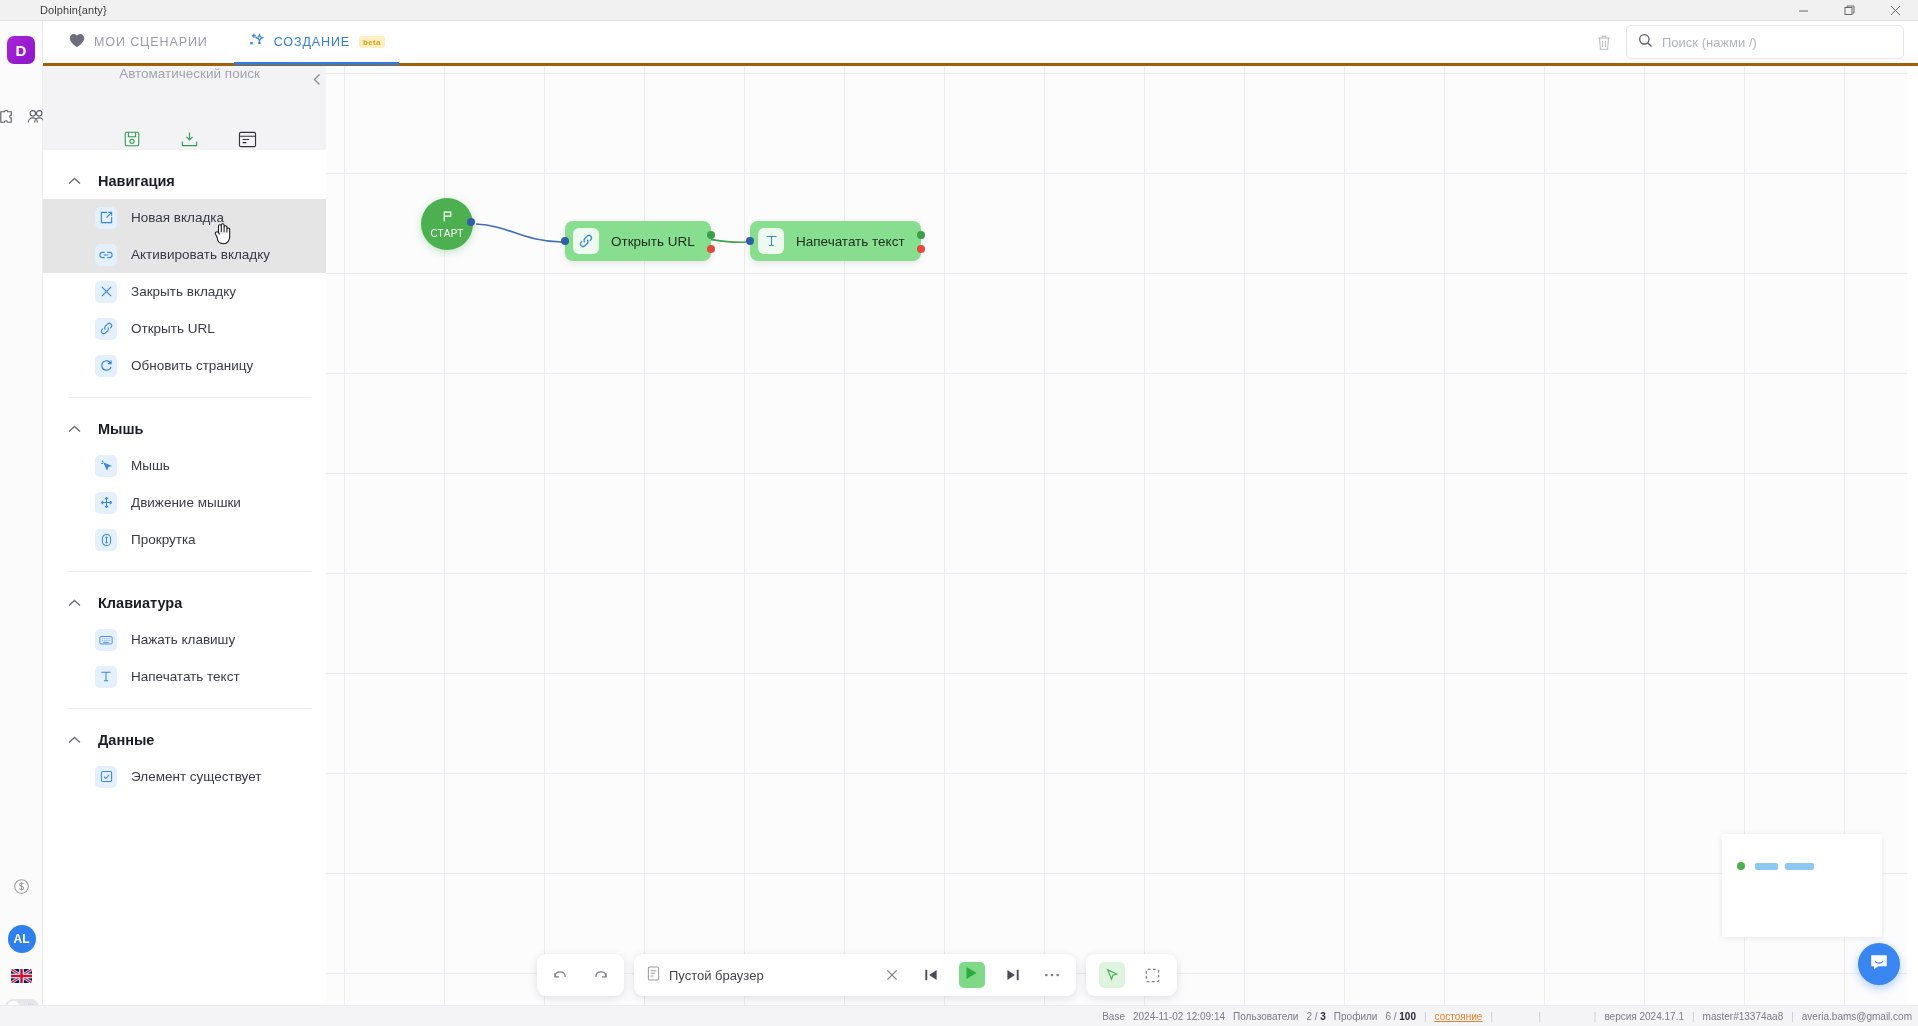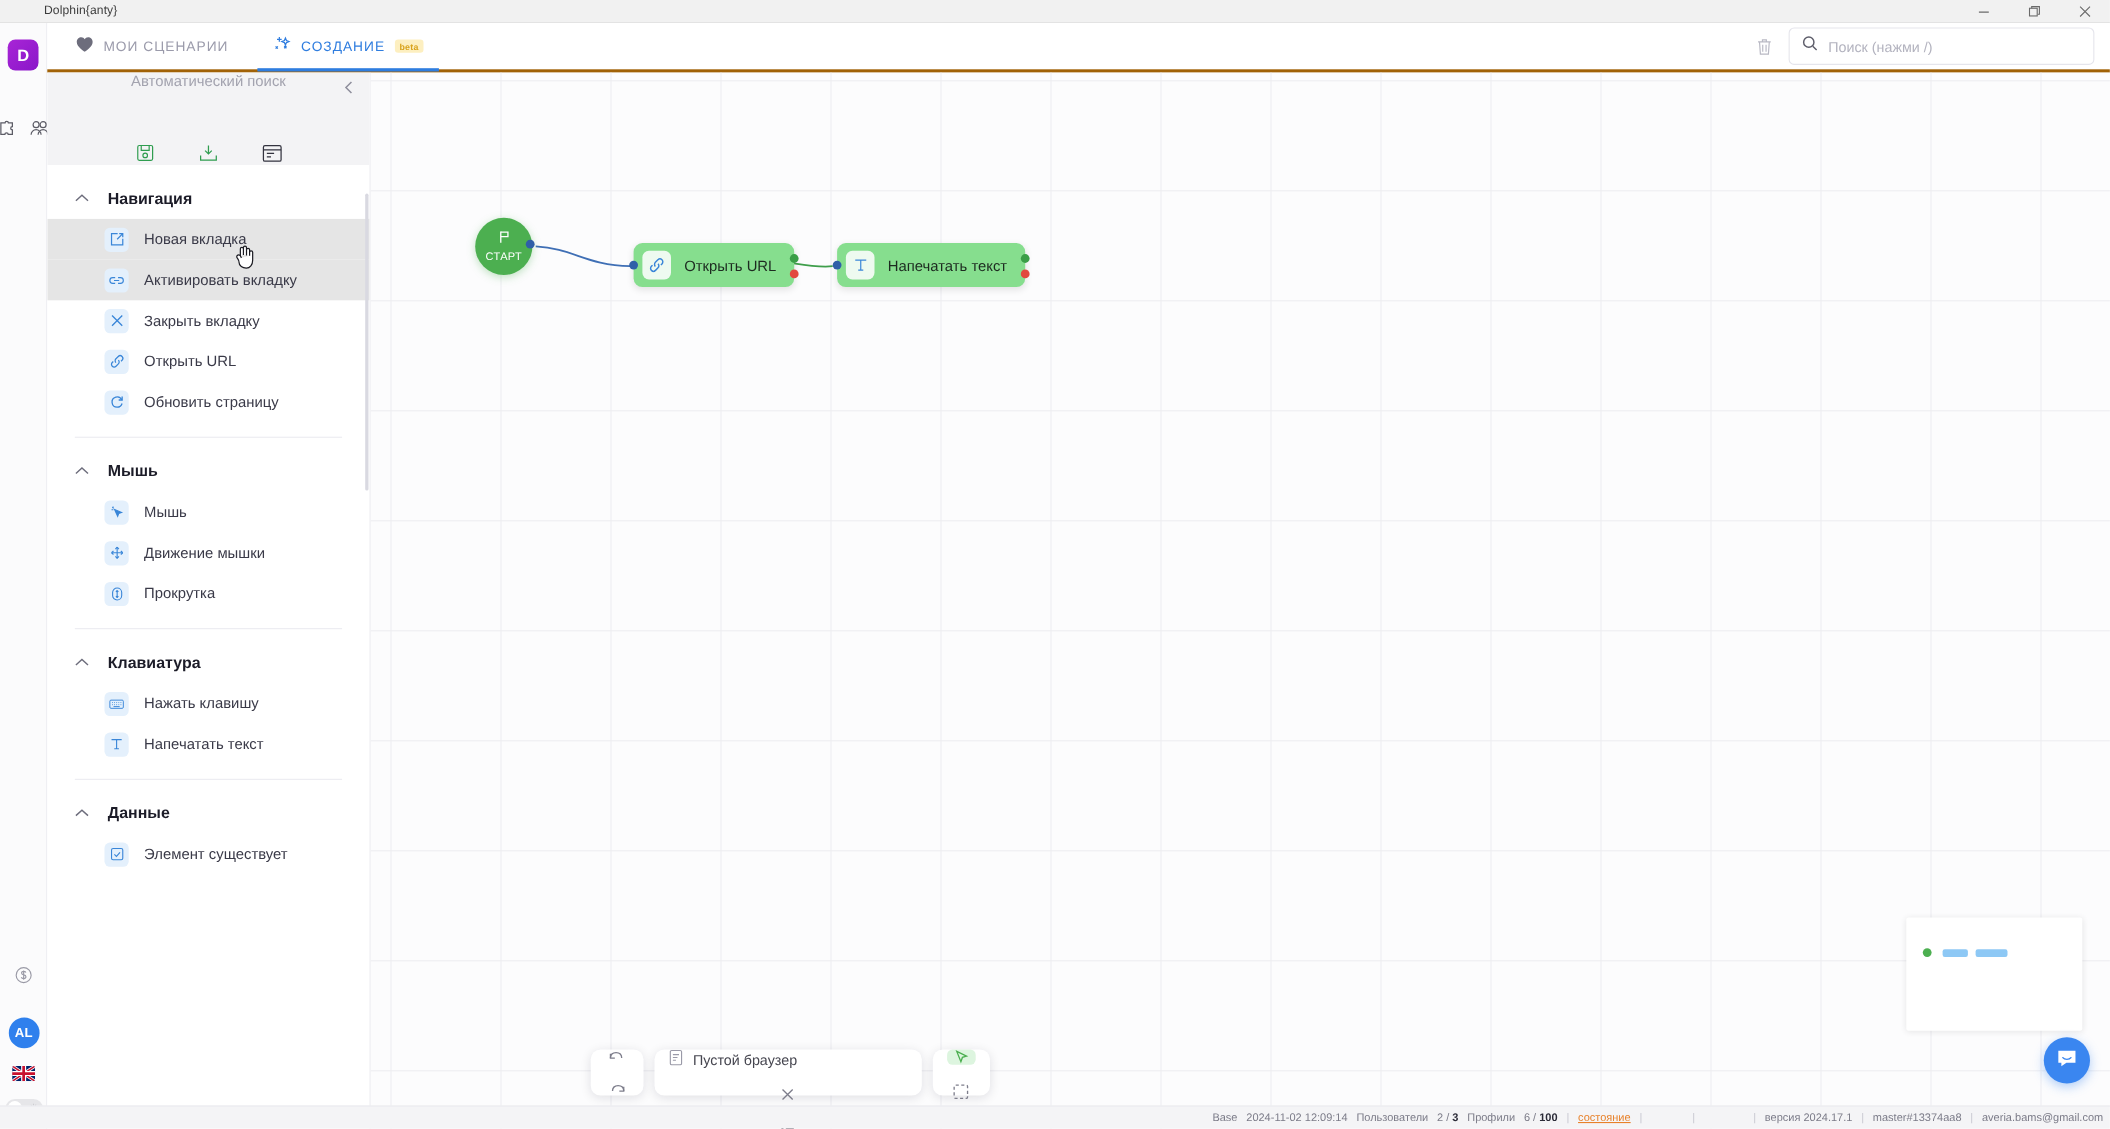--- a/index.html
+++ b/index.html
@@ -122,21 +122,21 @@
     flex: none;
   }
   .divider { height: 1px; background: #ececf1; margin: 13px 25px 0 25px; }
   .panel-scroll {
     position: absolute; right: 1px; top: 110px; width: 3px; height: 270px;
     background: #d9d9e1; border-radius: 2px;
   }
 
   
   .canvas {
-    position: absolute; left: 337px; top: 66px; width: 1581px; height: 960px;
+    position: absolute; left: 326px; top: 66px; width: 1581px; height: 960px;
     background-color: #fcfcfd;
     background-image:
       linear-gradient(to right, #ececf0 1px, transparent 1px),
       linear-gradient(to bottom, #ececf0 1px, transparent 1px);
     background-size: 100px 100px;
     background-position: 18px 7px;
     overflow: hidden;
   }
   .node-start {
     position: absolute; left: 95px; top: 132px; width: 52px; height: 52px;
@@ -160,21 +160,21 @@
   .port.in  { background: #2f5fa8; left: -4px; top: 16px; }
   .port.out { background: #3a9e47; right: -4px; top: 10px; }
   .port.err { background: #e2493f; right: -4px; top: 24px; }
 
   
   .bottombar {
     position: absolute; left: 537px; bottom: 30px; display: flex; align-items: center; gap: 10px;
   }
   .bb-group {
     background: #fff; border-radius: 9px; box-shadow: 0 2px 10px rgba(20,20,40,.12);
-    height: 42px; display: flex; align-items: center; padding: 0 13px; gap: 17px; flex-direction: column;
+    height: 42px; display: flex; align-items: center; padding: 0 13px; gap: 17px;
   }
   .bb-btn { width: 22px; height: 22px; display:flex; align-items:center; justify-content:center;
     color:#7d7d8b; }
   .run-name { display: flex; align-items: center; gap: 9px; font-size: 13px; color: #45454f;
      padding-right: 100px; }
   .play-btn { width: 26px; height: 26px; border-radius: 5px; background: #7fd987;
      display: flex; align-items: center; justify-content: center; }
   .tool-active { width: 26px; height: 26px; border-radius: 5px; background: #ddf5df;
      display: flex; align-items: center; justify-content: center; color: #4caf50; }
 

